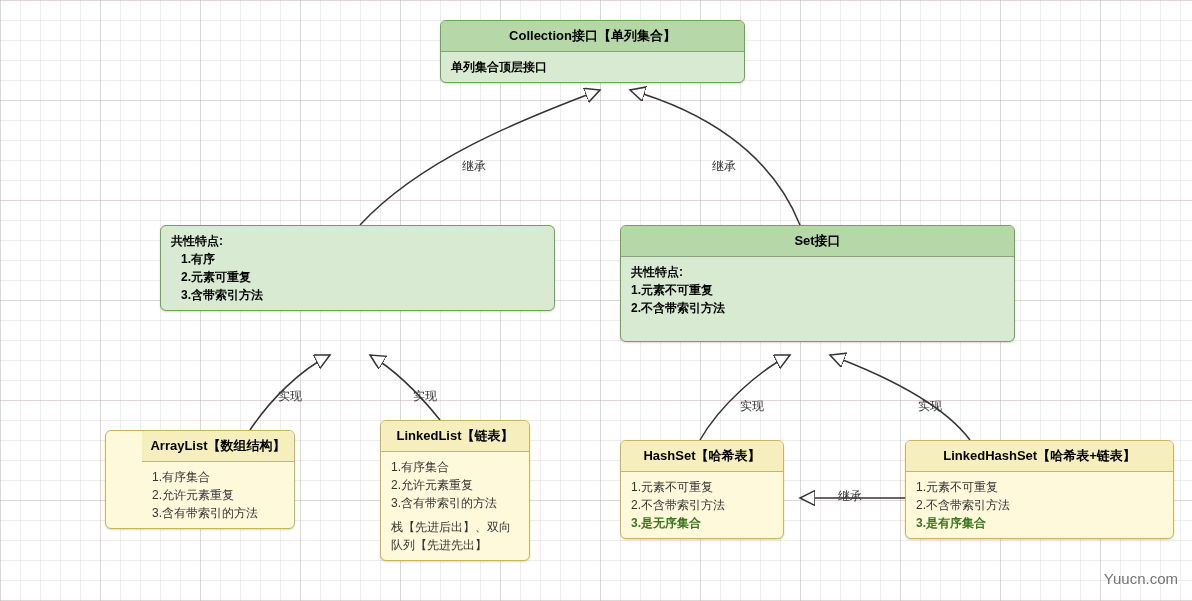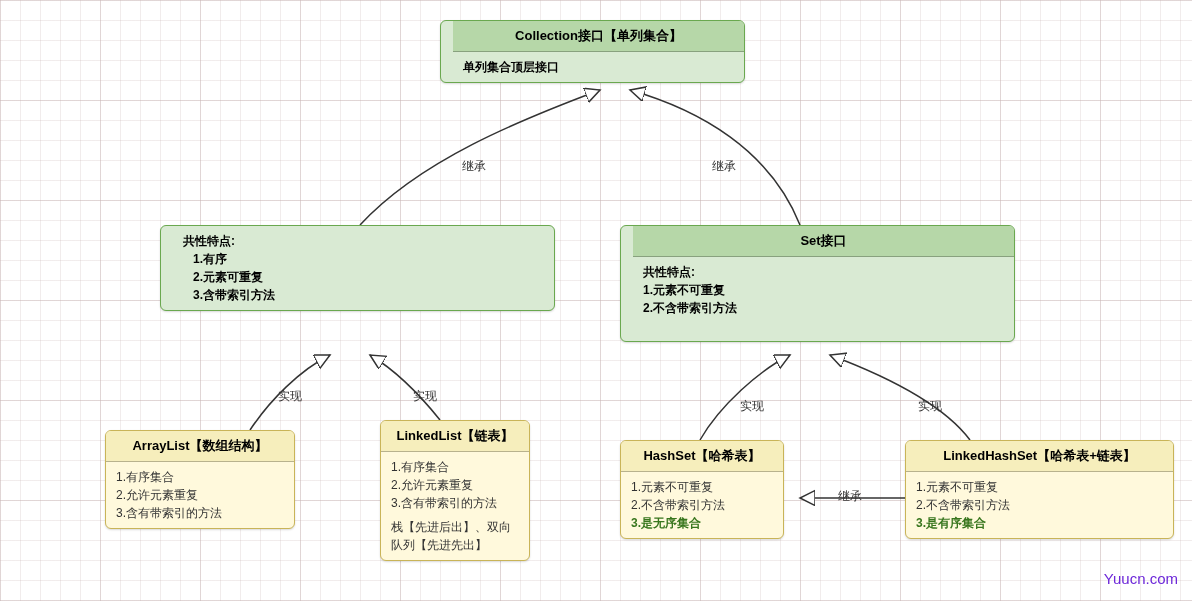--- a/index.html
+++ b/index.html
@@ -25,39 +25,39 @@
     text-align: center;
     font-weight: bold;
     padding: 6px 8px;
     border-bottom: 1px solid rgba(0,0,0,0.25);
   }
   .node .body {
     padding: 6px 10px;
     line-height: 1.5;
     font-size: 12px;
   }
-  .green { background: #d9ead3; border: 1.5px solid #6aa84f; padding-left: 12px; }
+  .green { background: #d9ead3; border: 1.5px solid #6aa84f; }
   .green .title { background: #b6d7a8; }
   .yellow { background: #fff9dc; border: 1.5px solid #c9b458; }
   .yellow .title { background: #f6eebc; font-weight: bold; }
   .red { color: #000000; font-weight: bold; }
   .green-text { color: #38761d; font-weight: bold; }
   .plain { color: #333; }
   svg.edges { position: absolute; left:0; top:0; pointer-events:none; }
   .edge-label {
     position: absolute;
     font-size: 12px;
     color: #333;
     background: rgba(255,255,255,0);
   }
   .watermark {
     position: absolute;
     right: 14px;
     bottom: 14px;
-    color: #6d28d9;
+    color: #737373;
     font-size: 15px;
     font-family: Arial, sans-serif;
   }
 </style>
 </head>
 <body>
 
 <div class="canvas">
 
   <svg class="edges" width="1192" height="601">
@@ -109,21 +109,21 @@
   <div class="node green" style="left:620px; top:225px; width:395px;">
     <div class="title">Set接口</div>
     <div class="body">
       <div class="red">共性特点:</div>
       <div class="red">1.元素不可重复</div>
       <div class="red">2.不含带索引方法</div>
       <div style="height:18px"></div>
     </div>
   </div>
 
-  <div class="node yellow" style="left:105px; top:430px; width:190px;">
+  <div class="node yellow" style="left:105px; top:430px; width:190px;padding-left:36px;">
     <div class="title">ArrayList【数组结构】</div>
     <div class="body plain">
       <div>1.有序集合</div>
       <div>2.允许元素重复</div>
       <div>3.含有带索引的方法</div>
     </div>
   </div>
 
   <div class="node yellow" style="left:380px; top:420px; width:150px;">
     <div class="title">LinkedList【链表】</div>

